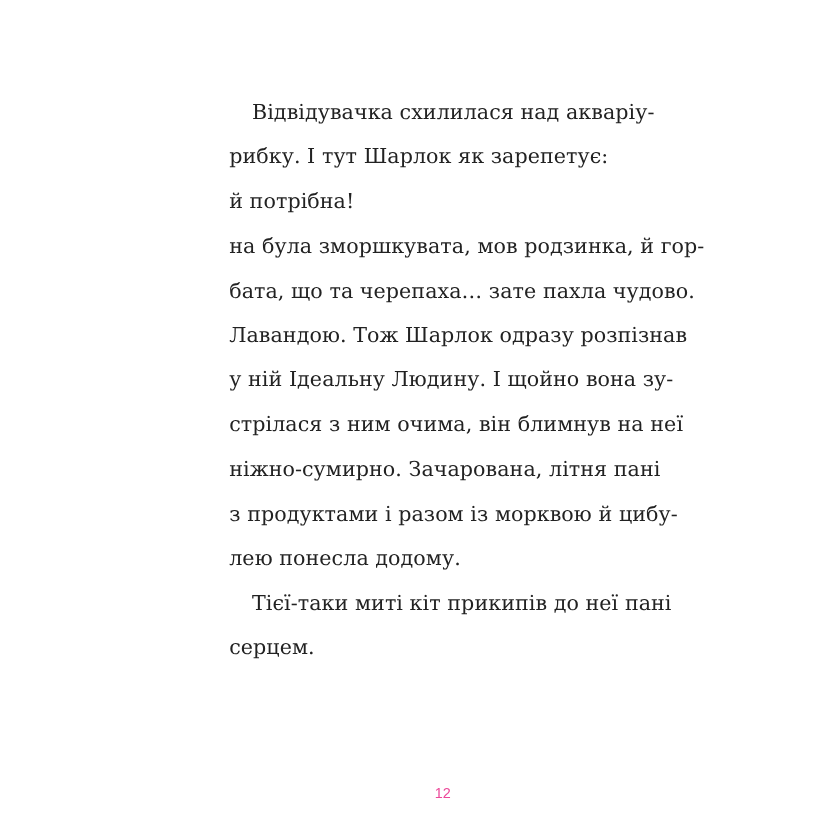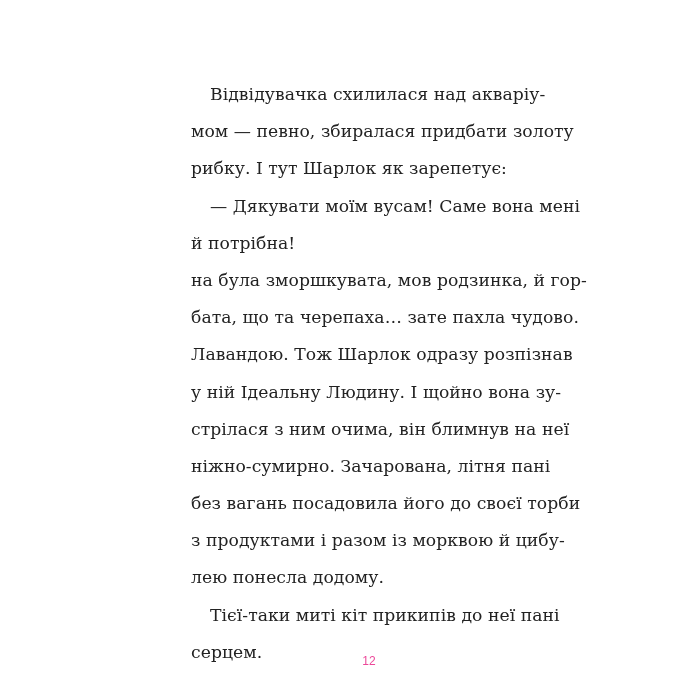--- a/index.html
+++ b/index.html
@@ -56,33 +56,30 @@
       color: #ec4899;
     }
   </style>
 </head>
 <body>
 
 <div class="page">
   <div class="text-block">
 
     <span class="line indent">Відвідувачка схилилася над акваріу-</span>
-    <span class="line">мом — певно, збиралася придбати золоту</span>
     <span class="line last">рибку. І тут Шарлок як зарепетує:</span>
 
-    <span class="line indent">— Дякувати моїм вусам! Саме вона мені</span>
     <span class="line last">й потрібна!</span>
 
     <span class="line">на була зморшкувата, мов родзинка, й гор-</span>
     <span class="line">бата, що та черепаха… зате пахла чудово.</span>
     <span class="line">Лавандою. Тож Шарлок одразу розпізнав</span>
     <span class="line">у ній Ідеальну Людину. І щойно вона зу-</span>
     <span class="line">стрілася з ним очима, він блимнув на неї</span>
     <span class="line">ніжно-сумирно. Зачарована, літня пані</span>
-    <span class="line">без вагань посадовила його до своєї торби</span>
     <span class="line">з продуктами і разом із морквою й цибу-</span>
     <span class="line last">лею понесла додому.</span>
 
     <span class="line indent">Тієї-таки миті кіт прикипів до неї пані</span>
     <span class="line last">серцем.</span>
   </div>
 
   <div class="page-number">12</div>
 </div>
 

